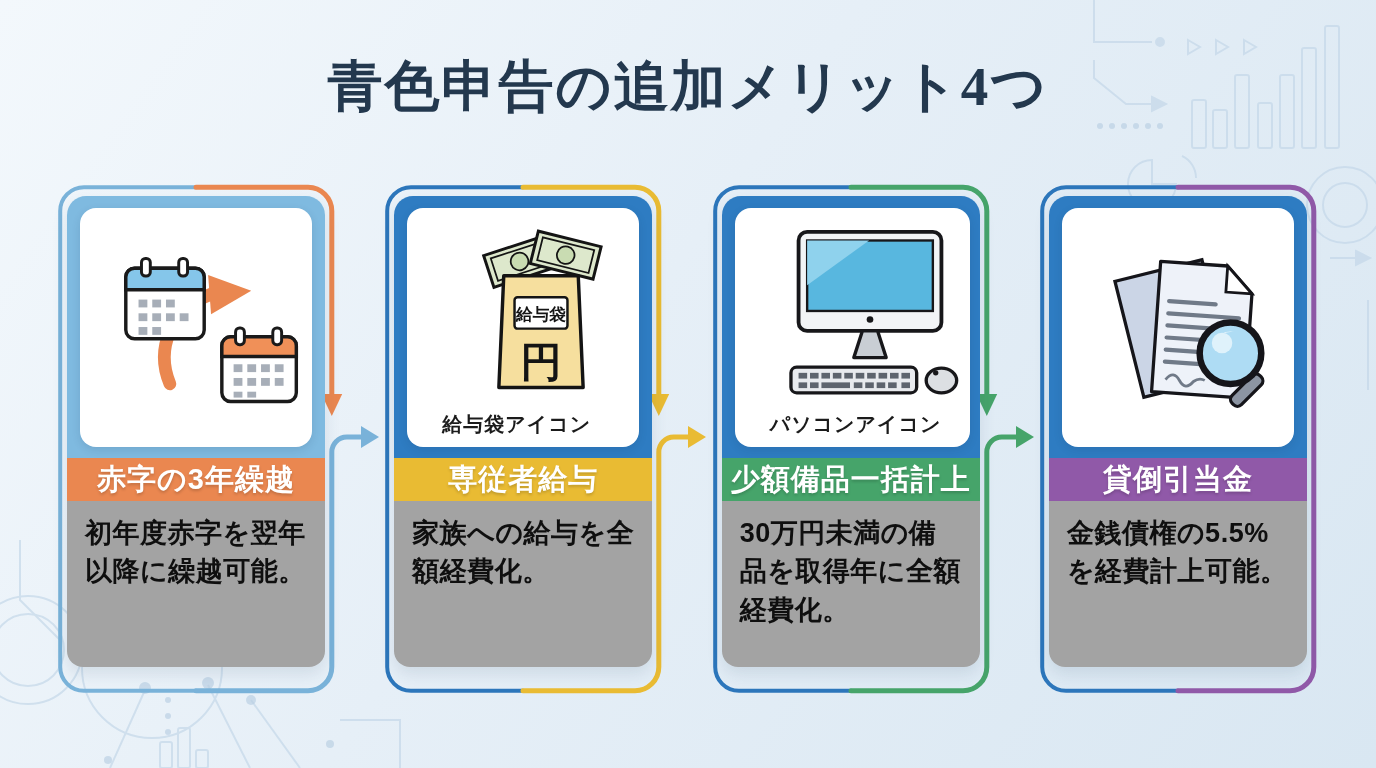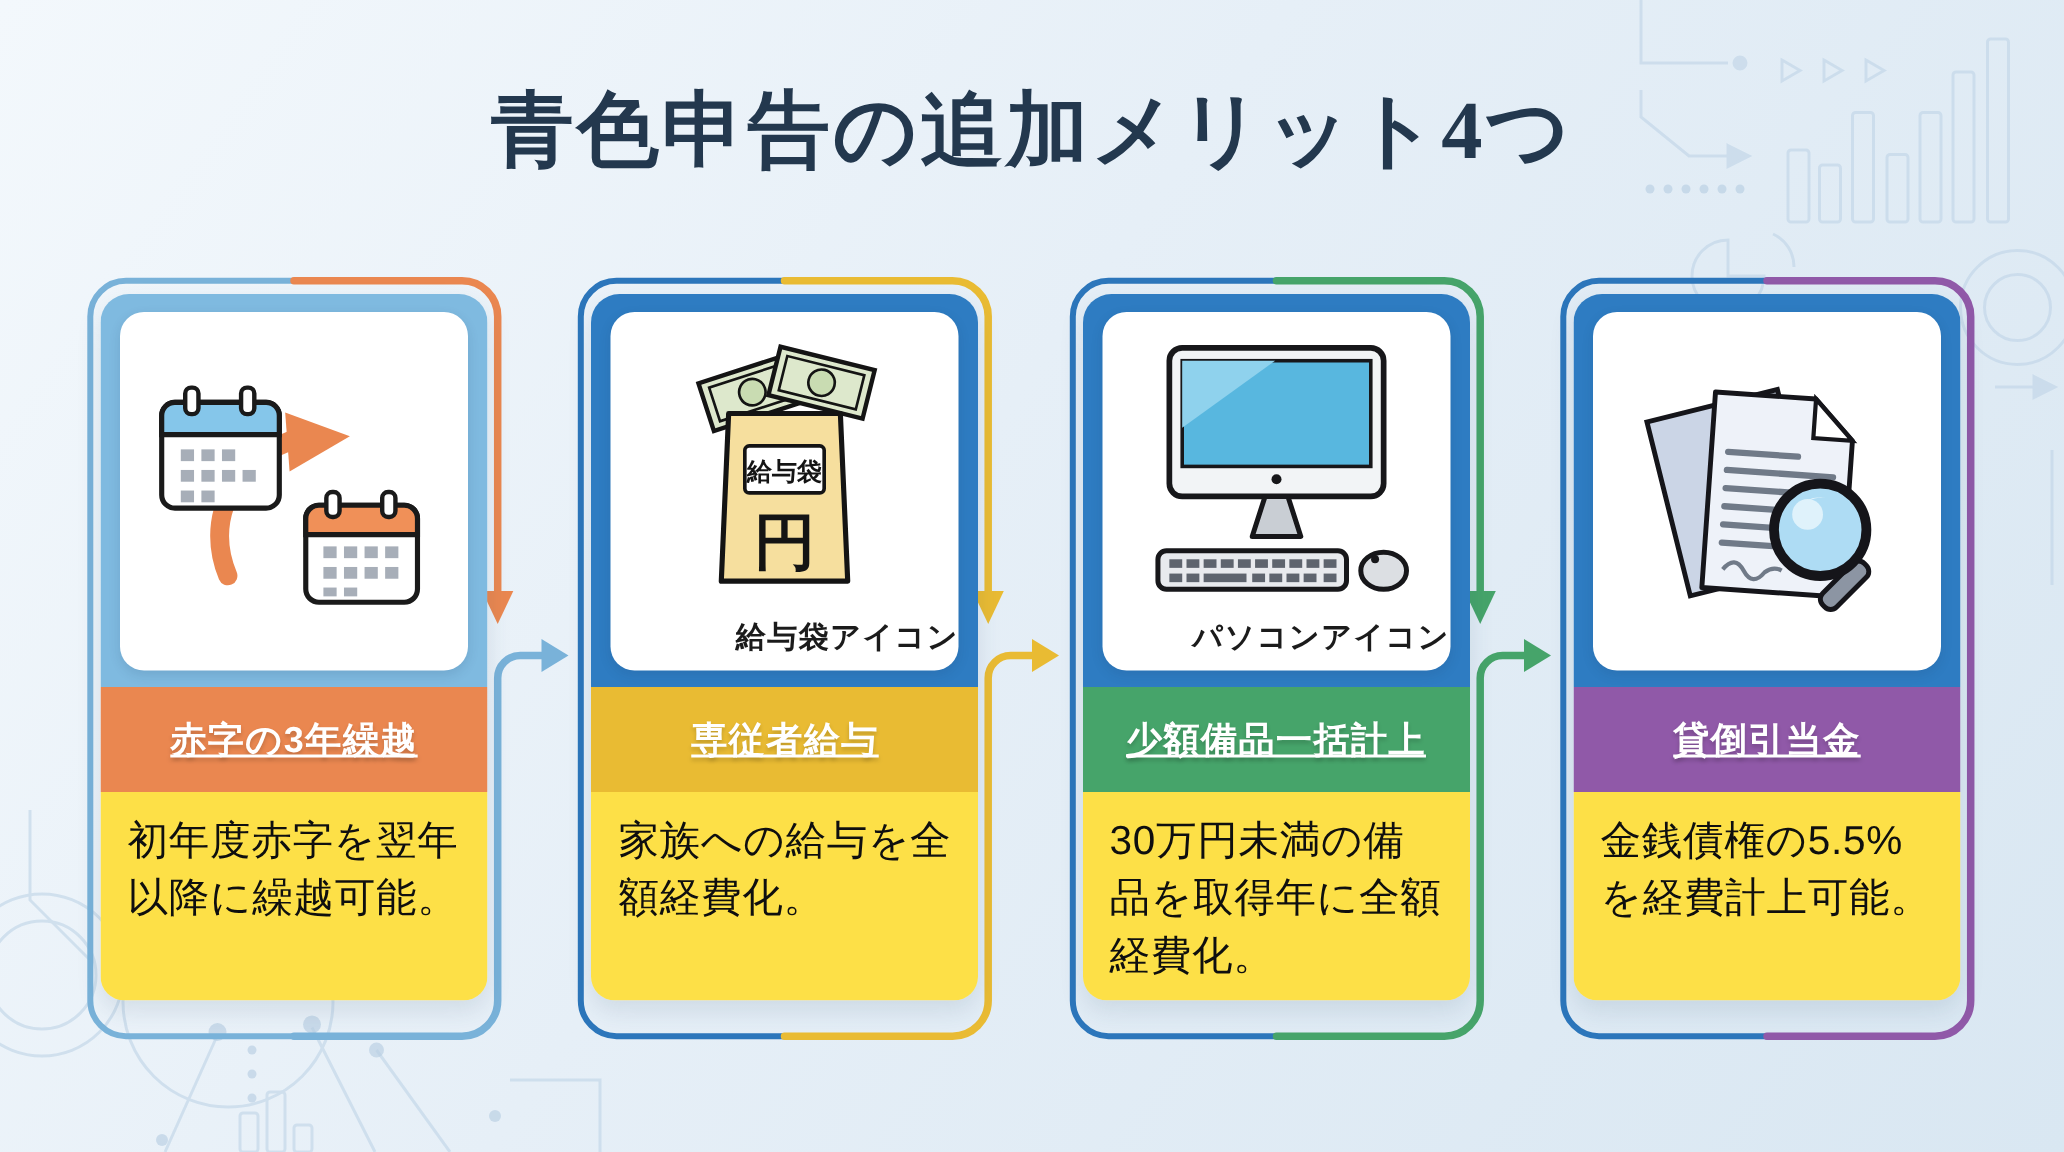--- a/index.html
+++ b/index.html
@@ -28,34 +28,34 @@
   .card[data-card="0"] .elbow{stroke:var(--frame);}
   .card[data-card="0"] .elbow-head{fill:var(--frame);}
   .fill-stack{
     position:absolute;left:9px;right:9px;top:11px;bottom:26px;
     display:flex;flex-direction:column;border-radius:19px 19px 16px 16px;
     overflow:hidden;box-shadow:0 7px 16px rgba(40,70,110,.12);
   }
   .icon-section{height:262px;background:var(--fill);display:flex;}
   .icon-panel{
     flex:1;margin:12px 13px 11px;background:#ffffff;border-radius:16px;
-    display:flex;flex-direction:column;align-items:flex-end;justify-content:flex-end;
+    display:flex;flex-direction:column;align-items:flex-start;justify-content:flex-end;
     box-shadow:0 3px 8px rgba(25,55,95,.14);
+    padding-left:35px;
   }
   .icon-art{flex:1;display:flex;align-items:center;justify-content:center;width:100%;}
   .icon-label{font-size:20px;font-weight:700;color:#1b1b1b;padding-bottom:9px;letter-spacing:1px;}
   .banner{
-    height:70px;background:var(--accent);display:flex;align-items:center;justify-content:center;
-    color:#ffffff;font-size:24px;font-weight:800;letter-spacing:1px;
+    height:43px;background:var(--accent);display:flex;align-items:center;justify-content:center;
+    color:#ffffff;font-size:29px;font-weight:800;letter-spacing:1px;
     text-shadow:0 2px 3px rgba(0,0,0,.18);
-    text-decoration:underline;
   }
   .desc{
-    flex:1;background:#fde047;color:#0f0f0f;
-    font-size:27px;font-weight:400;line-height:1.42;
+    flex:1;background:#a3a3a3;color:#0f0f0f;
+    font-size:27px;font-weight:700;line-height:1.42;
     padding:13px 16px 0 18px;word-break:break-all;letter-spacing:0.5px;
   }
 </style>
 </head>
 <body>
 
 <svg id="bg-decor" width="1376" height="768" viewBox="0 0 1376 768">
   <g stroke="#c2d6e8" stroke-width="2" fill="none" opacity="0.65">
 
     <rect x="1192" y="100" width="14" height="48" rx="2"></rect>

